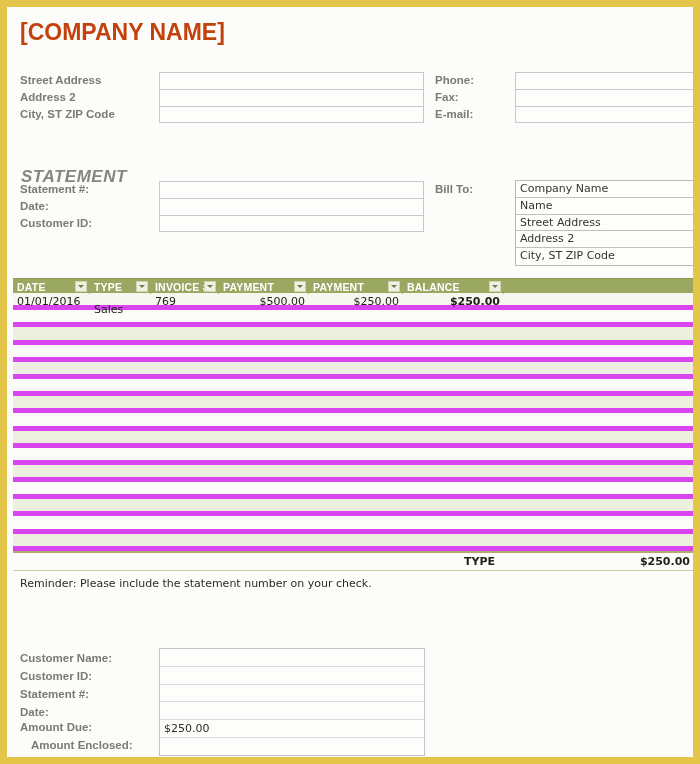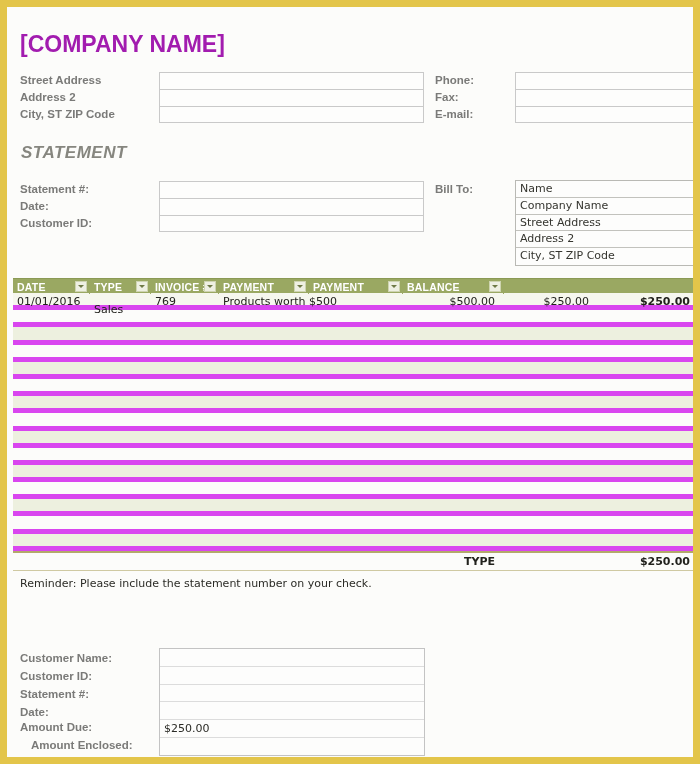--- a/index.html
+++ b/index.html
@@ -24,24 +24,23 @@
     left: 0; top: 0; right: 0; bottom: 0;
     background: #fcfcfa;
   }
 
   
   .company-title {
     position: absolute;
     left: 13px; top: 12px;
     font-size: 23px;
     font-weight: bold;
-    color: #a21caf;
+    color: #c2410c;
     letter-spacing: 0px;
     white-space: nowrap;
-    margin-top: 12px;
   }
 
   
   .lbl {
     position: absolute;
     font-size: 11.5px;
     color: #7a7a78;
     font-weight: bold;
     white-space: nowrap;
   }
@@ -59,20 +58,21 @@
 
   
   .section-title {
     position: absolute;
     font-size: 17px;
     font-style: italic;
     font-weight: bold;
     color: #86867f;
     letter-spacing: 0.5px;
     white-space: nowrap;
+    margin-top: 24px;
   }
 
   
   #billto-box {
     position: absolute;
     left: 508px; top: 173px;
     width: 185px; height: 86px;
     border: 1px solid #b9b9b4;
     background: #fdfdfc;
   }
@@ -249,22 +249,22 @@
       <div class="divline" style="top:16px;"></div>
       <div class="divline" style="top:33px;"></div>
       <div style="position:absolute;left:0;top:0;width:100%;height:16px;"></div>
       <div style="position:absolute;left:0;top:17px;width:100%;height:16px;"></div>
       <div style="position:absolute;left:0;top:34px;width:100%;height:16px;"></div>
     </div>
 
     <div class="lbl" style="left:428px; top:176px;">Bill To:</div>
 
     <div id="billto-box">
+      <div class="bt-row">Company Name</div>
       <div class="bt-row">Name</div>
-      <div class="bt-row">Company Name</div>
       <div class="bt-row">Street Address</div>
       <div class="bt-row">Address 2</div>
       <div class="bt-row">City, ST  ZIP Code</div>
     </div>
 
     <div id="tbl">
       <div class="thead">
         <div class="th" style="width:77px;">
           <span>DATE</span>
           <span class="filter-btn">
@@ -301,21 +301,20 @@
               <span class="chev"></span>
             </span>
         </div>
       </div>
 
       <div id="tbody">
           <div class="trow first">
             <div class="td" style="width: 77px;">01/01/2016</div>
             <div class="td" style="width: 61px; margin-top: 8px;">Sales</div>
             <div class="td" style="width: 68px;">769</div>
-            <div class="td" style="width: 190px;">Products worth $500</div>
             <div class="td num" style="width: 90px;">$500.00</div>
             <div class="td num" style="width: 94px;">$250.00</div>
             <div class="td num bold" style="width: 101px;">$250.00</div>
           </div>
           <div class="trow odd">
             <div class="td" style="width: 77px;"></div>
             <div class="td" style="width: 61px;"></div>
             <div class="td" style="width: 68px;"></div>
             <div class="td" style="width: 190px;"></div>
             <div class="td num" style="width: 90px;"></div>

